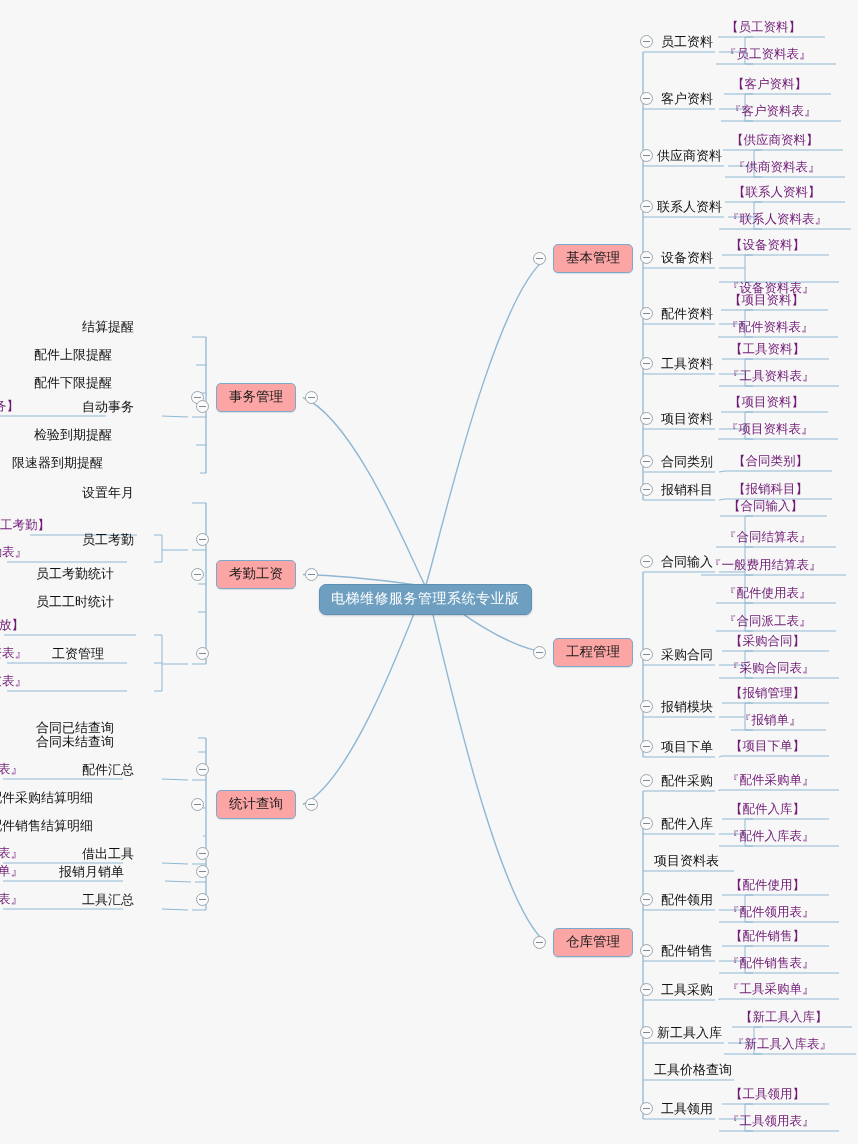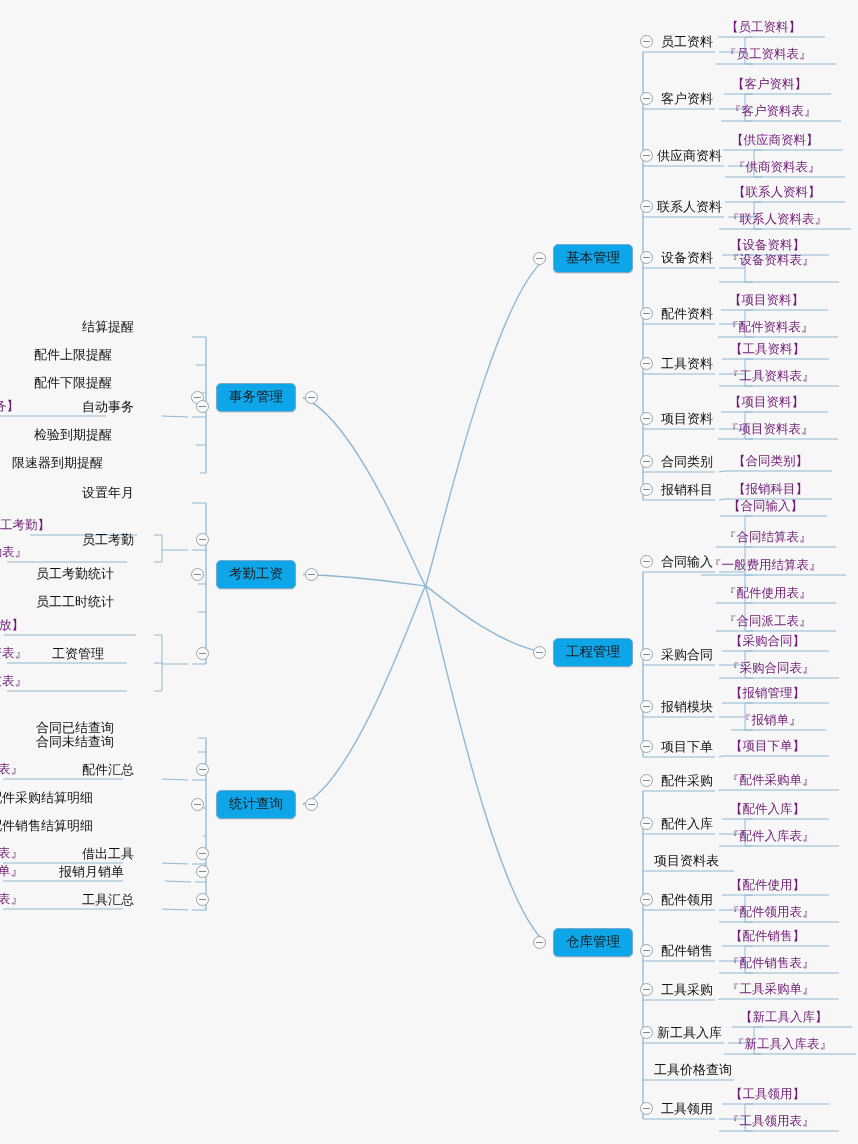--- a/index.html
+++ b/index.html
@@ -22,21 +22,21 @@
     border:1px solid #5b8fb4;
     border-radius:7px;
     color:#ffffff;
     font-size:14px;
     padding:5px 11px 6px 11px;
     letter-spacing:.5px;
     box-shadow:0 1px 2px rgba(0,0,0,.18);
   }
   
   .lvl1{
-    background:#0ea5e9;
+    background:#fca5a5;
     border:1px solid #7aa9ce;
     border-radius:5px;
     font-size:13.5px;
     padding:4px 12px 5px 12px;
     color:#1a1a1a;
     box-shadow:0 1px 1px rgba(0,0,0,.10);
   }
   
   .lvl2{
     font-size:13px;
@@ -257,20 +257,21 @@
       <line x1="206" y1="738" x2="206" y2="910" stroke="#8fb8d4" stroke-width="1.3"></line>
       <line x1="3" y1="779" x2="123" y2="779" stroke="#8fb8d4" stroke-width="1"></line>
       <line x1="188" y1="780" x2="162" y2="779" stroke="#8fb8d4" stroke-width="1"></line>
       <line x1="3" y1="863" x2="123" y2="863" stroke="#8fb8d4" stroke-width="1"></line>
       <line x1="188" y1="864" x2="162" y2="863" stroke="#8fb8d4" stroke-width="1"></line>
       <line x1="3" y1="881" x2="123" y2="881" stroke="#8fb8d4" stroke-width="1"></line>
       <line x1="191" y1="882" x2="165" y2="881" stroke="#8fb8d4" stroke-width="1"></line>
       <line x1="3" y1="909" x2="123" y2="909" stroke="#8fb8d4" stroke-width="1"></line>
       <line x1="188" y1="910" x2="162" y2="909" stroke="#8fb8d4" stroke-width="1"></line>
     </svg>
+<div class="node root" style="left: 319px; top: 584px;">电梯维修服务管理系统专业版</div>
     <div class="node lvl1" style="left: 553px; top: 244px;">基本管理</div>
     <div class="tog" style="left: 533px; top: 252px;"></div>
     <div class="node lvl2" style="left: 659px; top: 33px;">员工资料</div>
     <div class="tog" style="left: 640px; top: 35px;"></div>
     <div class="node lvl2" style="left: 659px; top: 90px;">客户资料</div>
     <div class="tog" style="left: 640px; top: 92px;"></div>
     <div class="node lvl2" style="left: 655px; top: 147px;">供应商资料</div>
     <div class="tog" style="left: 640px; top: 149px;"></div>
     <div class="node lvl2" style="left: 655px; top: 198px;">联系人资料</div>
     <div class="tog" style="left: 640px; top: 200px;"></div>
@@ -288,21 +289,21 @@
     <div class="tog" style="left: 640px; top: 483px;"></div>
     <div class="node lvl3" style="left: 724px; top: 19px;">【员工资料】</div>
     <div class="node lvl3" style="left: 722px; top: 46px;">『员工资料表』</div>
     <div class="node lvl3" style="left: 730px; top: 76px;">【客户资料】</div>
     <div class="node lvl3" style="left: 727px; top: 103px;">『客户资料表』</div>
     <div class="node lvl3" style="left: 729px; top: 132px;">【供应商资料】</div>
     <div class="node lvl3" style="left: 731px; top: 159px;">『供商资料表』</div>
     <div class="node lvl3" style="left: 731px; top: 184px;">【联系人资料】</div>
     <div class="node lvl3" style="left: 725px; top: 211px;">『联系人资料表』</div>
     <div class="node lvl3" style="left: 728px; top: 237px;">【设备资料】</div>
-    <div class="node lvl3" style="left: 725px; top: 252px;">『设备资料表』</div>
+    <div class="node lvl3" style="left: 725px; top: 280px;">『设备资料表』</div>
     <div class="node lvl3" style="left: 727px; top: 292px;">【项目资料】</div>
     <div class="node lvl3" style="left: 724px; top: 319px;">『配件资料表』</div>
     <div class="node lvl3" style="left: 728px; top: 341px;">【工具资料】</div>
     <div class="node lvl3" style="left: 725px; top: 368px;">『工具资料表』</div>
     <div class="node lvl3" style="left: 727px; top: 394px;">【项目资料】</div>
     <div class="node lvl3" style="left: 724px; top: 421px;">『项目资料表』</div>
     <div class="node lvl3" style="left: 731px; top: 453px;">【合同类别】</div>
     <div class="node lvl3" style="left: 731px; top: 481px;">【报销科目】</div>
     <div class="node lvl1" style="left: 553px; top: 638px;">工程管理</div>
     <div class="tog" style="left: 533px; top: 646px;"></div>

